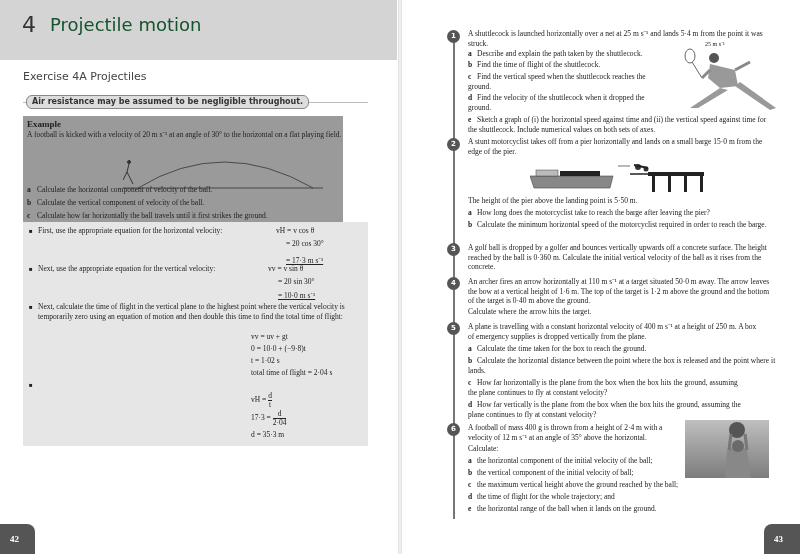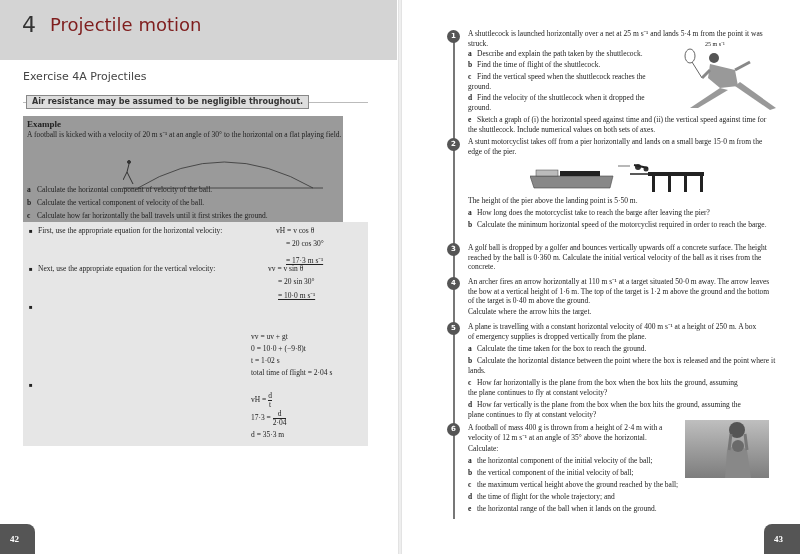--- a/index.html
+++ b/index.html
@@ -2,23 +2,23 @@
 <html><head>
 <meta charset="utf-8">
 <style>
   *{box-sizing:border-box;margin:0;padding:0}
   body{width:800px;height:554px;overflow:hidden;background:#fff;font-family:"Liberation Serif",serif;color:#222;position:relative}
   .page{position:absolute;top:0;height:554px;background:#fff}
   .left{left:0;width:400px}
   .gutter{position:absolute;left:398px;top:0;width:4px;height:554px;background:linear-gradient(to right,#ddd,#f4f4f4,#ddd)}
   .chapter-header{position:absolute;left:0;top:0;width:397px;height:60px;background:#d4d4d4}
   .chapter-num{position:absolute;left:22px;top:12px;font-family:"DejaVu Sans",sans-serif;font-size:22px;color:#333}
-  .chapter-title{position:absolute;left:50px;top:14px;font-family:"DejaVu Sans",sans-serif;font-size:18px;color:#7f1d1d;font-weight:500}
+  .chapter-title{position:absolute;left:50px;top:14px;font-family:"DejaVu Sans",sans-serif;font-size:18px;color:#14532d;font-weight:500}
   .exercise-title{position:absolute;left:23px;top:70px;font-family:"DejaVu Sans",sans-serif;font-size:11px;color:#444;width:345px;border-bottom:1px solid #bbb;padding-bottom:19px}
-  .note-box{position:absolute;left:26px;top:95px;height:14px;padding:0 5px;background:#ddd;border:1px solid #888;border-radius:0;font-family:"DejaVu Sans",sans-serif;font-size:8px;font-weight:bold;color:#333;line-height:12px}
+  .note-box{position:absolute;left:26px;top:95px;height:14px;padding:0 5px;background:#ddd;border:1px solid #888;border-radius:6px;font-family:"DejaVu Sans",sans-serif;font-size:8px;font-weight:bold;color:#333;line-height:12px}
   .example-box{position:absolute;left:23px;top:116px;width:320px;height:106px;background:#9a9a9a}
   .example-label{position:absolute;left:4px;top:3px;font-size:9px;font-weight:bold;color:#222}
   .example-text{position:absolute;left:4px;top:14px;width:330px;font-size:7.5px;line-height:9.5px;color:#222}
   .trajectory{position:absolute;left:100px;top:38px}
   .example-q{position:absolute;left:4px;font-size:7.5px;color:#222}
   .example-q b{display:inline-block;width:10px}
   .solution-box{position:absolute;left:23px;top:222px;width:345px;height:224px;background:#e6e6e6}
   .sol{position:absolute;font-size:7.5px;line-height:9.5px;color:#222}
   .bullet{position:absolute;left:6px;font-size:6px}
   .math{position:absolute;font-size:7.5px;color:#222;font-style:normal}
@@ -72,20 +72,21 @@
     <div class="math" style="left:263px;top:17px">= 20 cos 30°</div>
     <div class="math u" style="left:263px;top:33px">= 17·3 m s⁻¹</div>
 
     <span class="bullet" style="top:44px">■</span>
     <div class="sol" style="left:15px;top:42px">Next, use the appropriate equation for the vertical velocity:</div>
     <div class="math" style="left:245px;top:42px">vv = v sin θ</div>
     <div class="math" style="left:255px;top:55px">= 20 sin 30°</div>
     <div class="math u" style="left:255px;top:68px">= 10·0 m s⁻¹</div>
 
     <span class="bullet" style="top:82px">■</span>
+    <div class="sol" style="left:15px;top:80px;width:325px">Next, calculate the time of flight in the vertical plane to the highest point where the vertical velocity is temporarily zero using an equation of motion and then double this time to find the total time of flight:</div>
     <div class="math" style="left:228px;top:110px">vv = uv + gt</div>
     <div class="math" style="left:228px;top:122px">0 = 10·0 + (−9·8)t</div>
     <div class="math" style="left:228px;top:134px">t = 1·02 s</div>
     <div class="math" style="left:228px;top:146px">total time of flight = 2·04 s</div>
 
     <span class="bullet" style="top:160px">■</span>
     <div class="math" style="left:228px;top:170px">
       <span>vH =</span>
       <span class="frac"><span class="num">d</span><span>t</span></span>
     </div>

